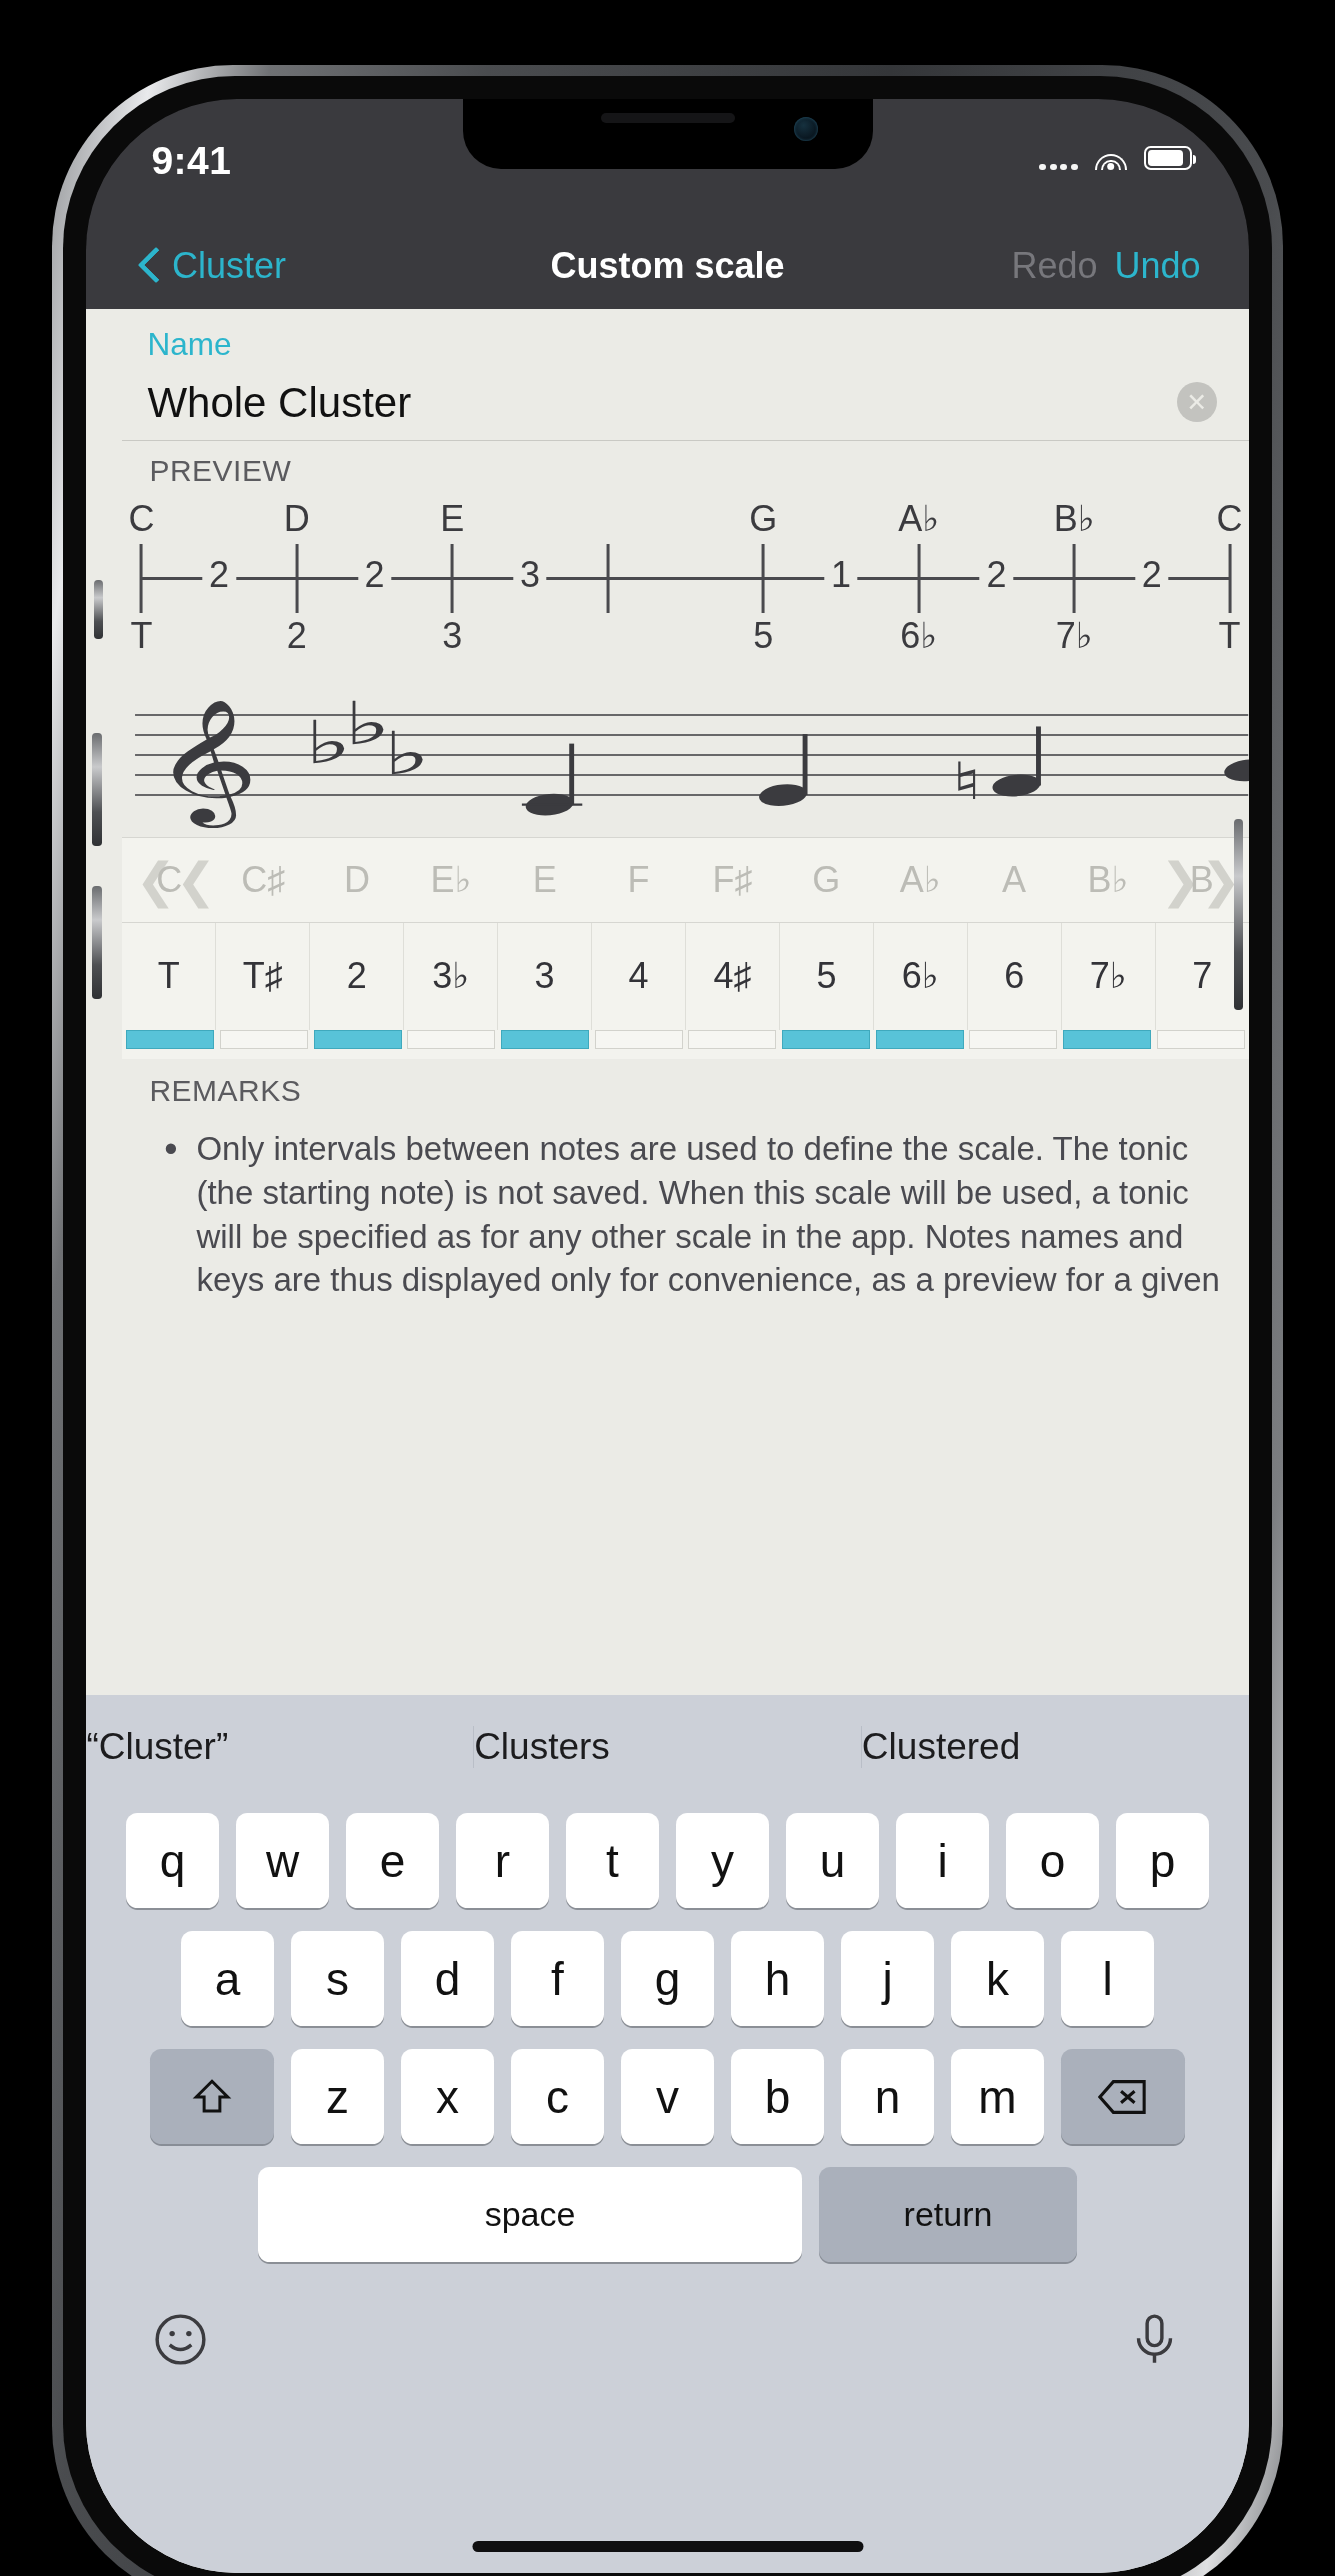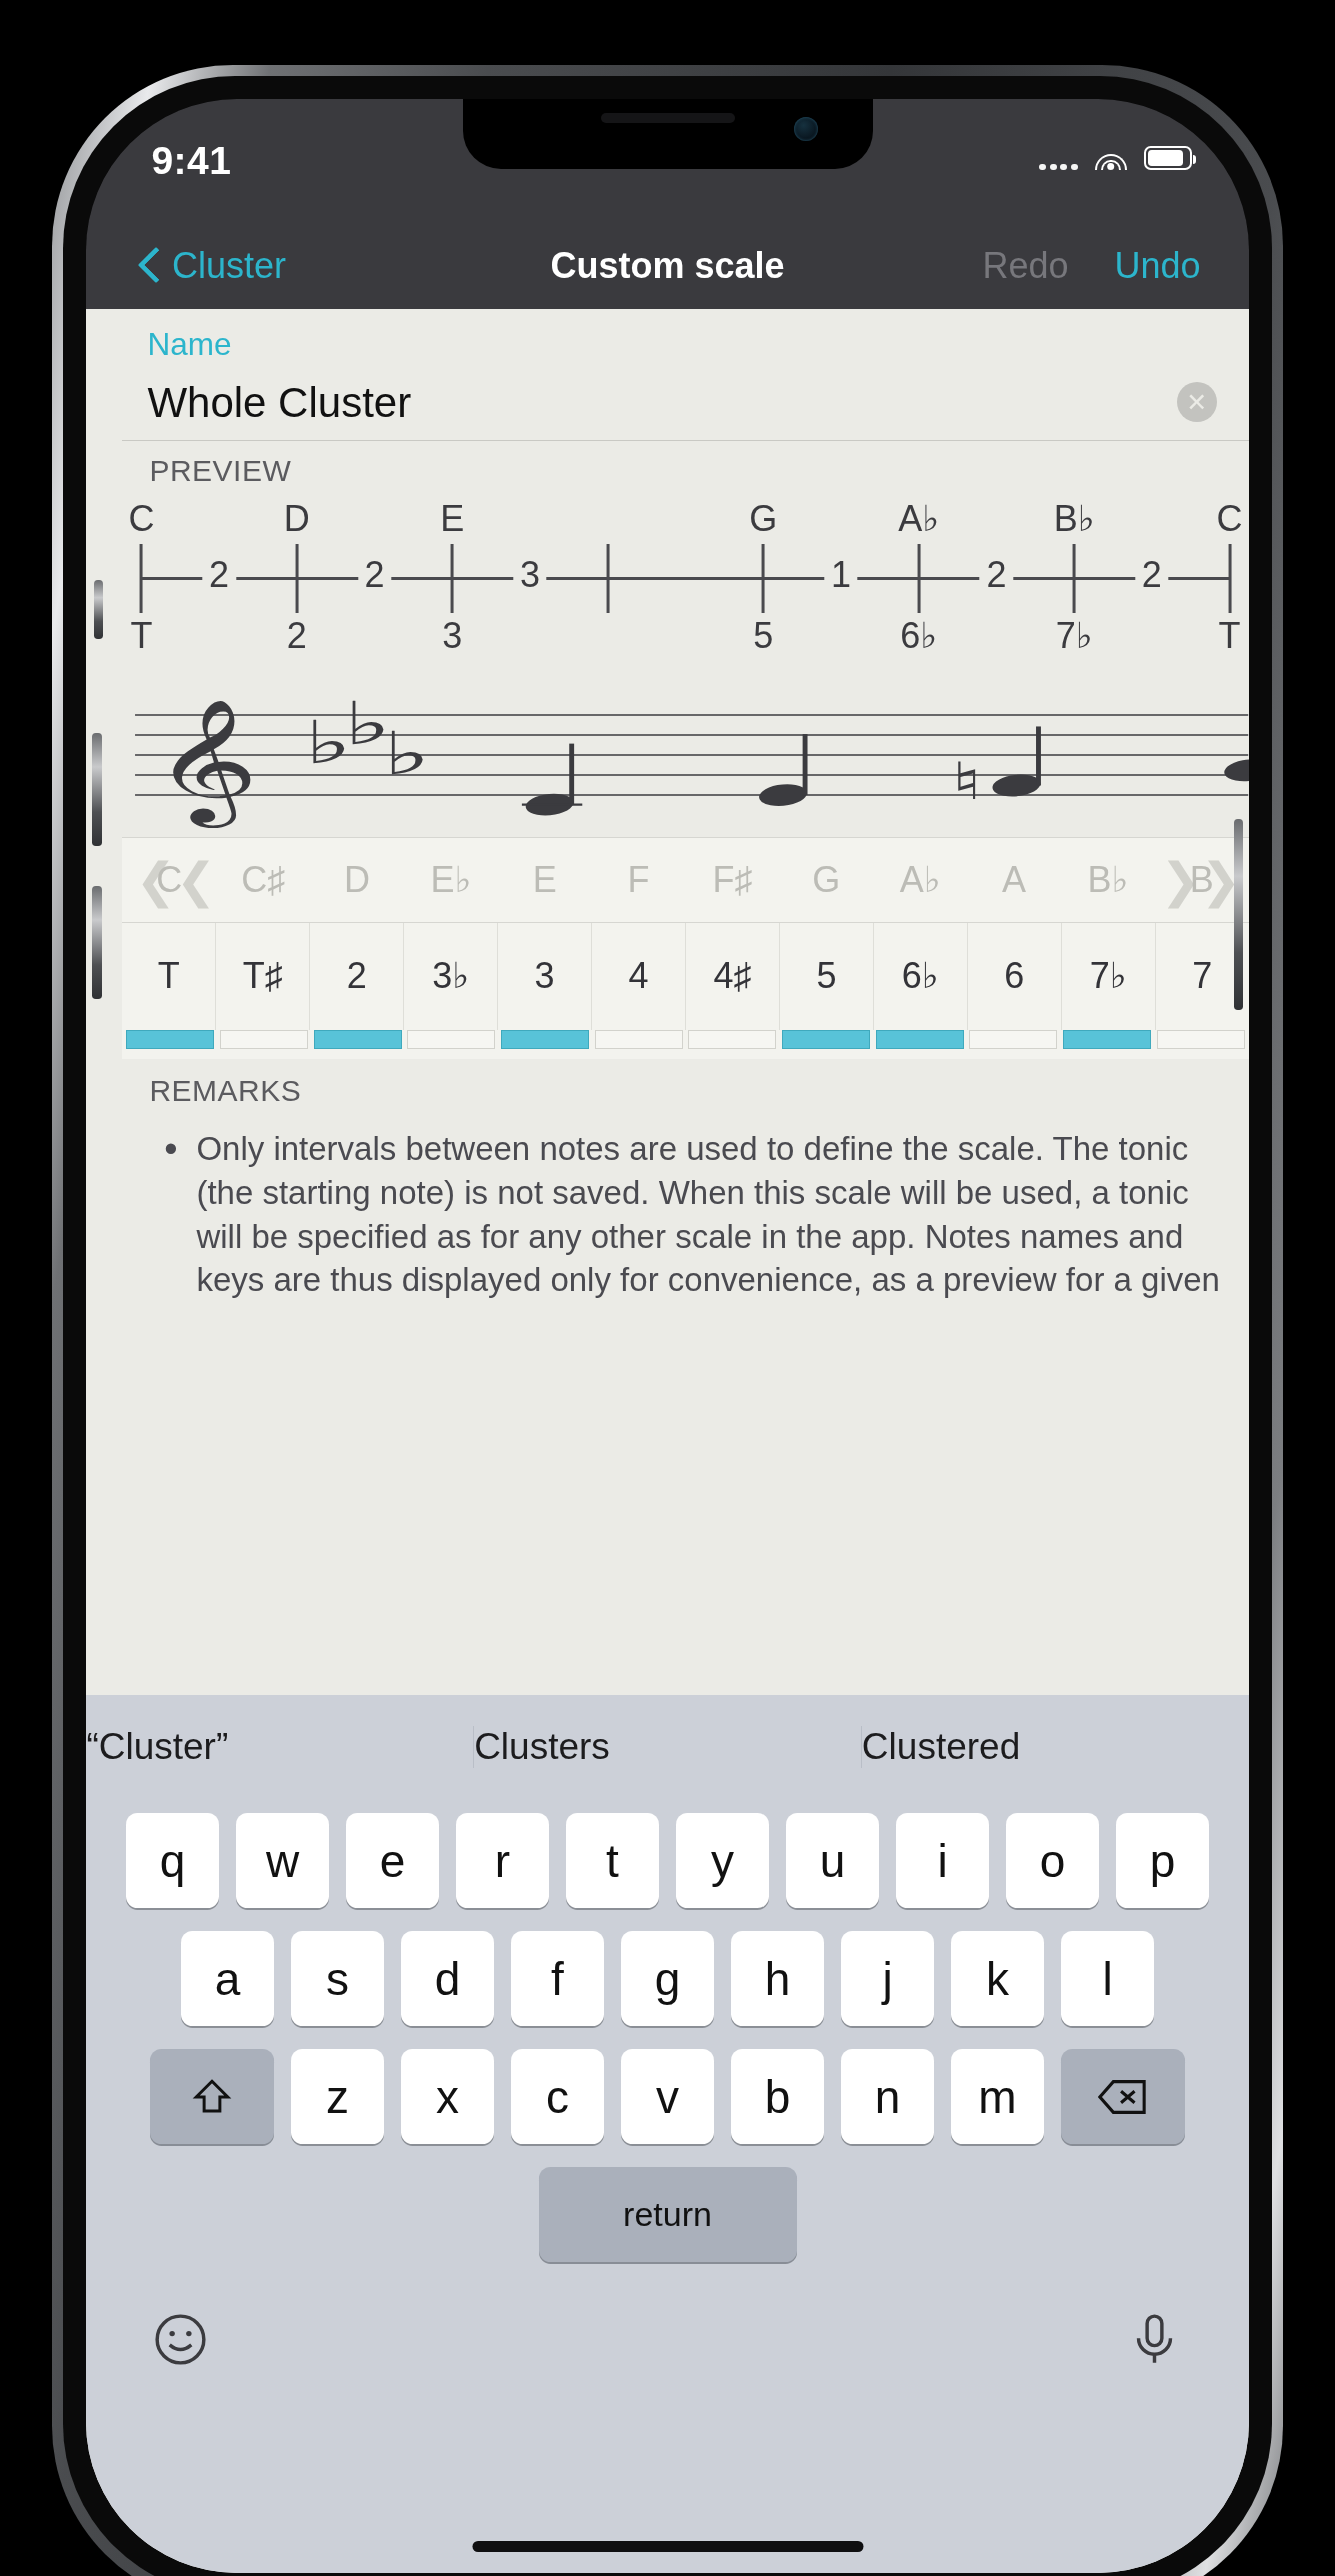--- a/index.html
+++ b/index.html
@@ -84,21 +84,21 @@
   .chev::before{
     content:""; position:absolute; left:1.9px; top:3.8px; width:21px; height:21px;
     border-left:5.7px solid #2cb5cc; border-bottom:5.7px solid #2cb5cc;
     transform:rotate(45deg); border-radius:1.9px;
   }
   .nav-back-label{ color:#2cb5cc; font-size:36px; }
   .nav-title{
     position:absolute; left:50%; transform:translateX(-50%);
     color:#fff; font-size:36px; font-weight:bold; white-space:nowrap;
   }
-  .nav-right{ margin-left:auto; margin-right:48px; display:flex; gap:46px; align-items:center;}
+  .nav-right{ margin-left:auto; margin-right:48px; display:flex; gap:17px; align-items:center;}
   .nav-redo{ color:#77777c; font-size:36px;}
   .nav-undo{ color:#2cb5cc; font-size:36px;}
 
   
   .content{
     position:absolute; left:0; top:210px; width:100%; bottom:0;
     background:#ebebe6;
     padding-left:36px;
   }
 
@@ -442,20 +442,21 @@
                 <div class="key">m</div>
               </div>
             <div class="key wide">
               <svg width="50" height="42" viewBox="0 0 26 20" fill="none" stroke="#111" stroke-width="1.6">
                 <path d="M8 2 H24 V18 H8 L1 10 Z"></path>
                 <path d="M12 7 L19 13 M19 7 L12 13"></path>
               </svg>
             </div>
           </div>
           <div class="krow r4">
+            <div class="key space">space</div>
             <div class="key ret">return</div>
           </div>
           <div class="botrow">
             <div class="emoji">
               <svg width="59" height="59" viewBox="0 0 24 24" fill="none" stroke="#3b3b3f" stroke-width="1.4">
                 <circle cx="12" cy="12" r="9.5"></circle>
                 <circle cx="8.6" cy="9.6" r="1.1" fill="#3b3b3f" stroke="none"></circle>
                 <circle cx="15.4" cy="9.6" r="1.1" fill="#3b3b3f" stroke="none"></circle>
                 <path d="M7.6 14.2 Q12 18 16.4 14.2"></path>
               </svg>

